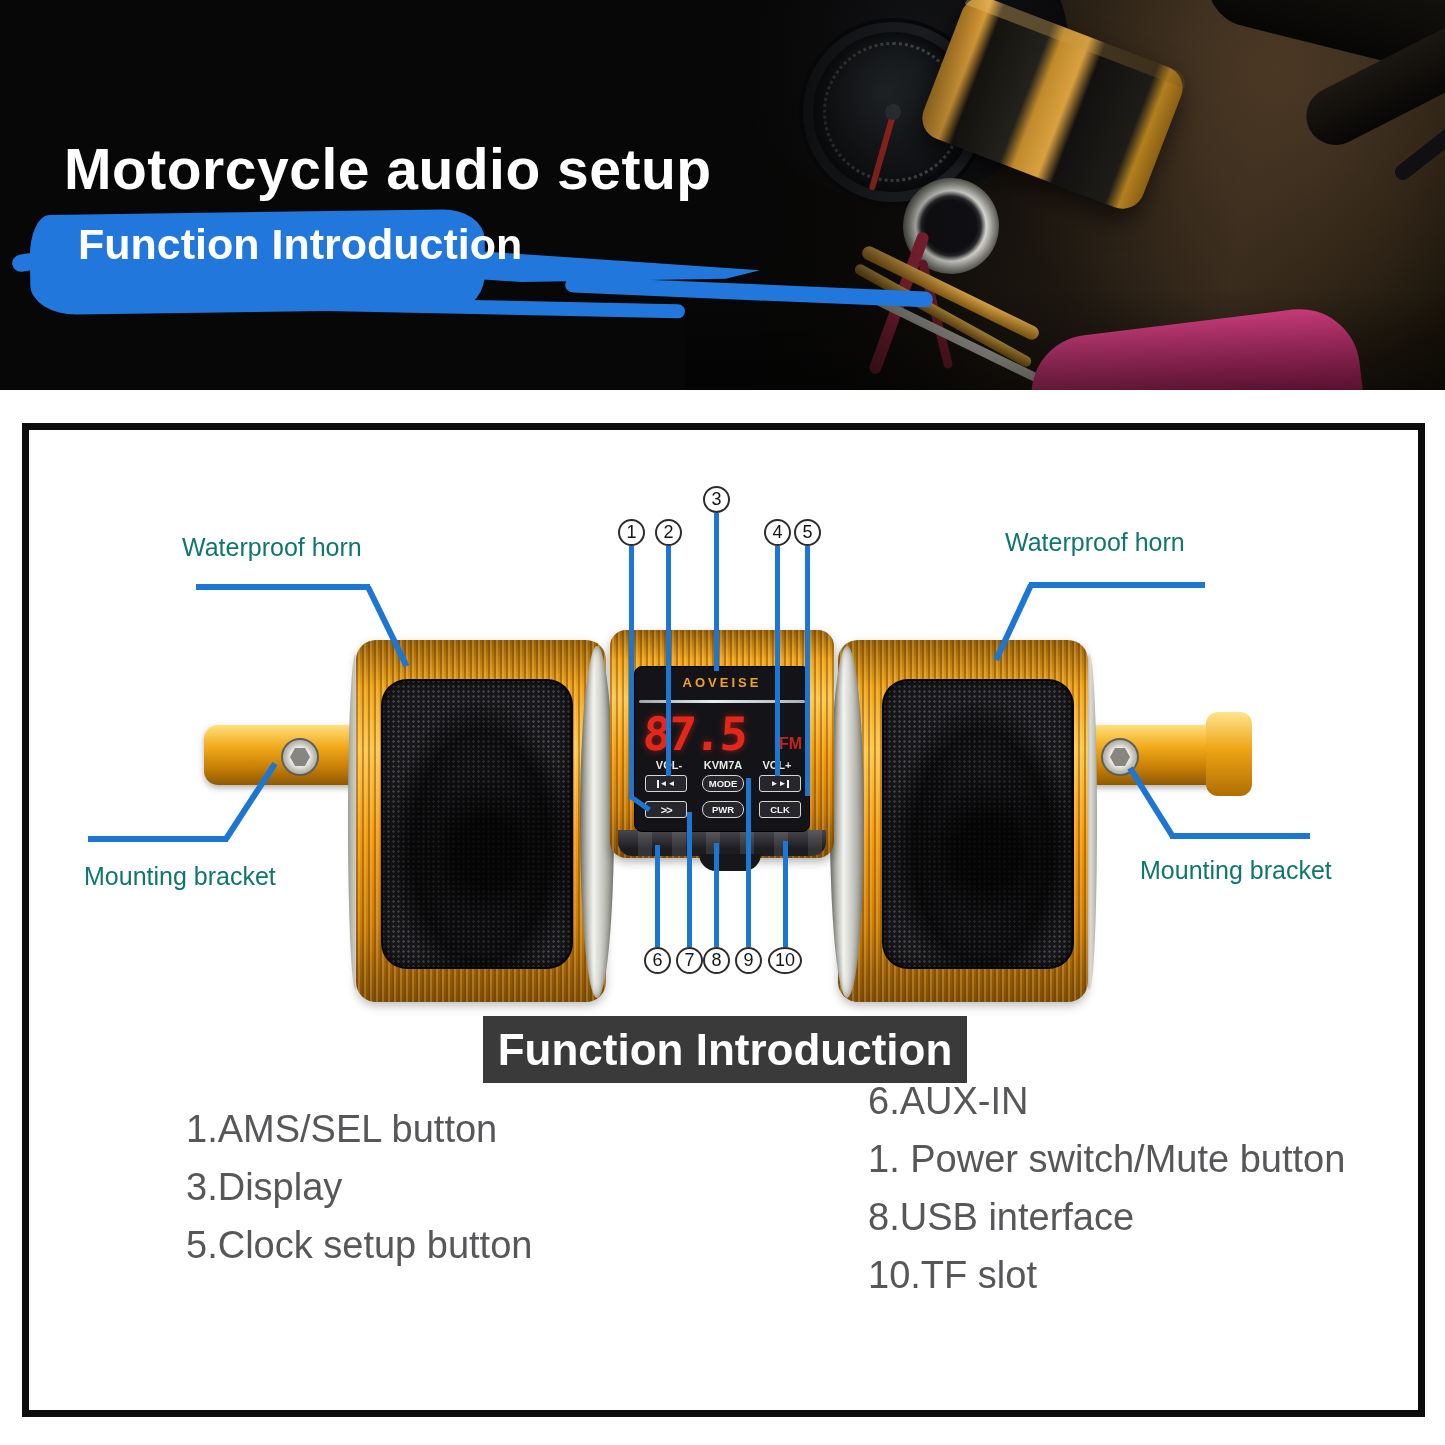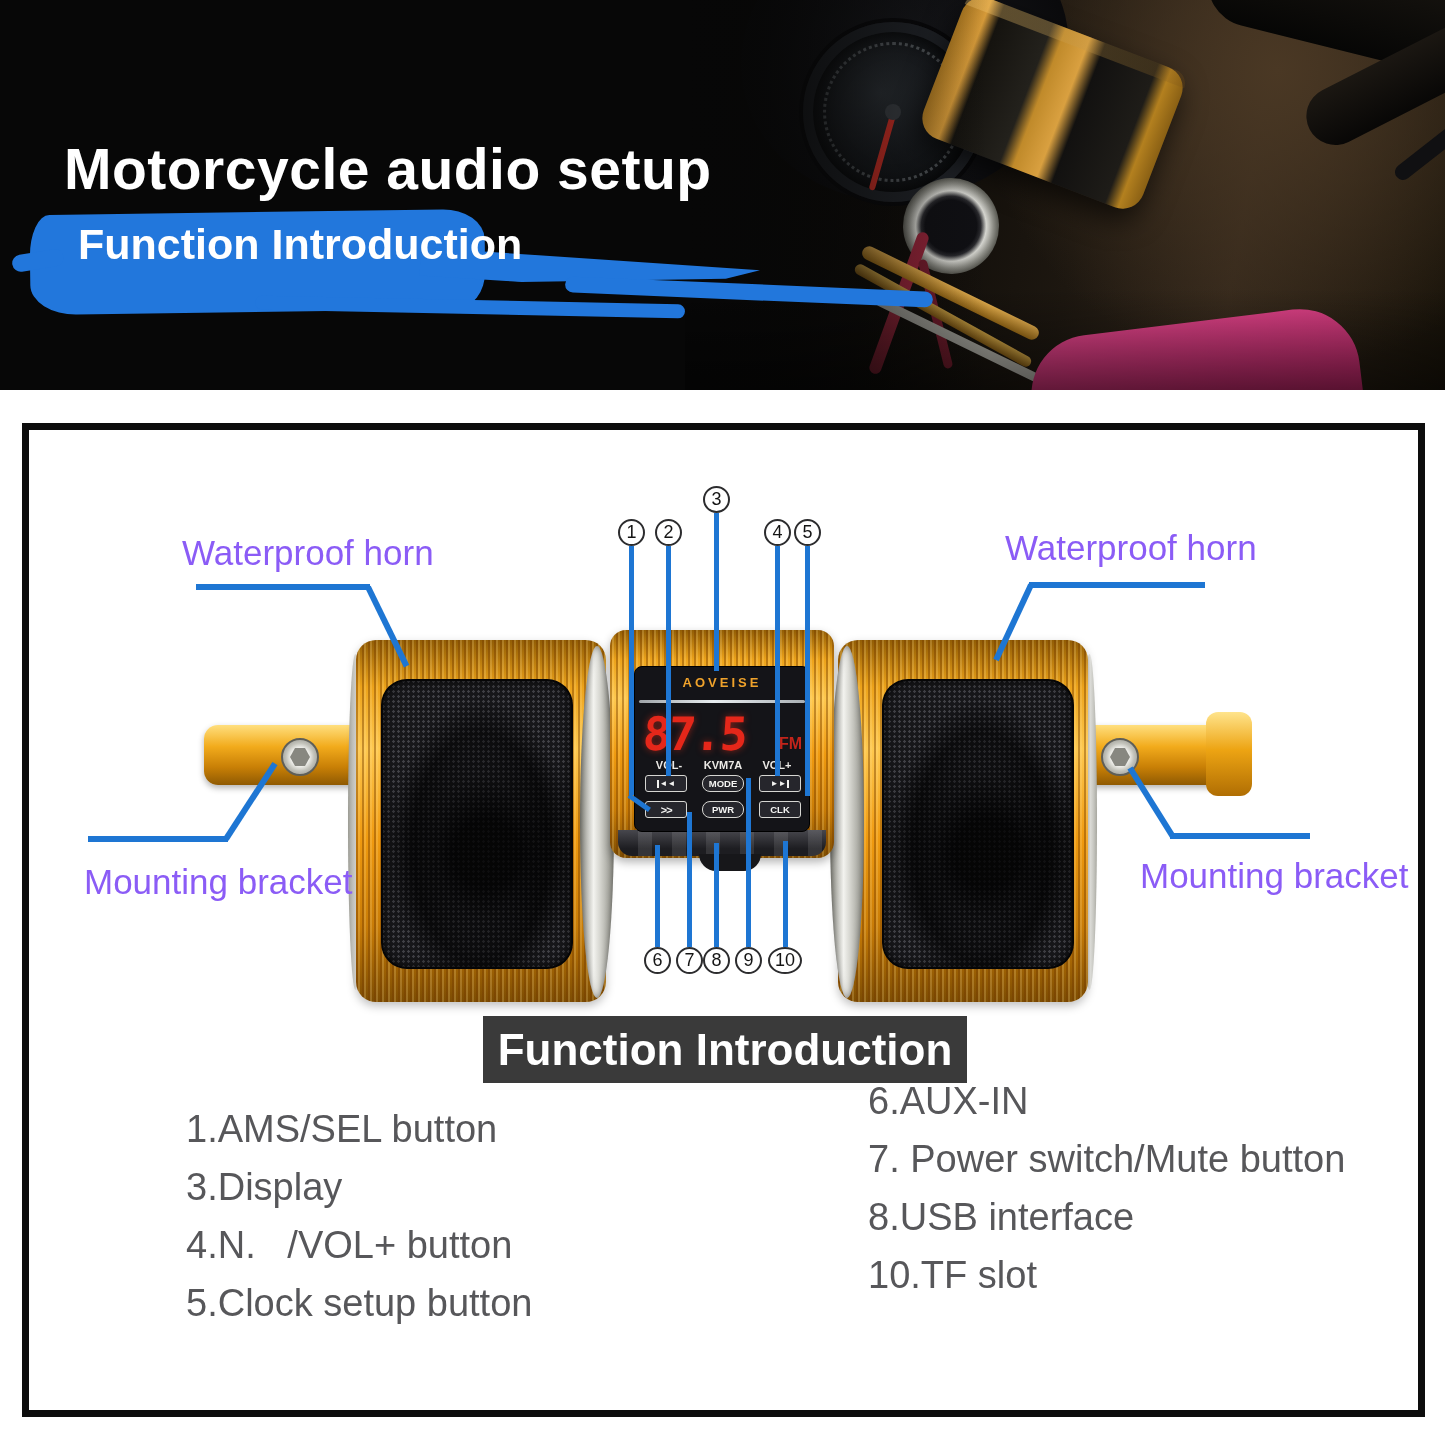--- a/index.html
+++ b/index.html
@@ -57,21 +57,21 @@
   .brush-s1 { left: 420px; top: 252px; width: 340px; height: 32px; background: var(--brush);
     clip-path: polygon(0 0, 100% 42%, 90% 72%, 30% 100%, 0 88%); transform: rotate(1.6deg); }
   .brush-s2 { left: 565px; top: 284px; width: 368px; height: 16px; border-radius: 8px; background: var(--brush); transform: rotate(2.4deg); }
   .brush-s3 { left: 255px; top: 300px; width: 430px; height: 14px; border-radius: 7px; background: var(--brush); transform: rotate(1.2deg); }
   .banner-text { position: absolute; left: 78px; top: 220px; font-size: 43px; font-weight: bold; color: #fff; z-index: 9; white-space: nowrap; }
 
   
   .frame { position: absolute; left: 22px; top: 423px; width: 1403px; height: 994px; border: 7px solid #0d0d0d; background: #fff; }
 
   
-  .diagram-label { position: absolute; font-size: 35px; color: #8b5cf6; white-space: nowrap; z-index: 20; }
+  .diagram-label { position: absolute; font-size: 25px; color: #0f766e; white-space: nowrap; z-index: 20; }
 
   
   .seg { position: absolute; background: var(--accent); z-index: 30; }
   .seg-h { height: 6px; }
   .seg-d { height: 6px; transform-origin: 0 50%; }
   .vline { position: absolute; width: 5px; background: var(--accent); z-index: 30; }
 
   
   .cnum { position: absolute; width: 27px; height: 27px; border: 2px solid #2c2c2e; border-radius: 50%;
     background: #fff; color: #141414; font-size: 18px; display: flex; align-items: center; justify-content: center;
@@ -265,23 +265,22 @@
   <div class="cnum" style="left:703px; top:947px;">8</div>
   <div class="cnum" style="left:735px; top:947px;">9</div>
   <div class="cnum wide" style="left:768px; top:947px;">10</div>
 
   <div class="heading-bar">
     <span>Function Introduction</span>
   </div>
   <div class="fn-col" style="left:186px; top:1100px;">
     <div class="fn-item">1.AMS/SEL button</div>
     <div class="fn-item">3.Display</div>
-    <div class="fn-item">4.N.   /VOL+ button</div>
     <div class="fn-item">5.Clock setup button</div>
   </div>
   <div class="fn-col" style="left:868px; top:1072px;">
     <div class="fn-item">6.AUX-IN</div>
-    <div class="fn-item">7. Power switch/Mute button</div>
+    <div class="fn-item">1. Power switch/Mute button</div>
     <div class="fn-item">8.USB interface</div>
     <div class="fn-item">10.TF slot</div>
   </div>
 
 </div>
 
 </body></html>

